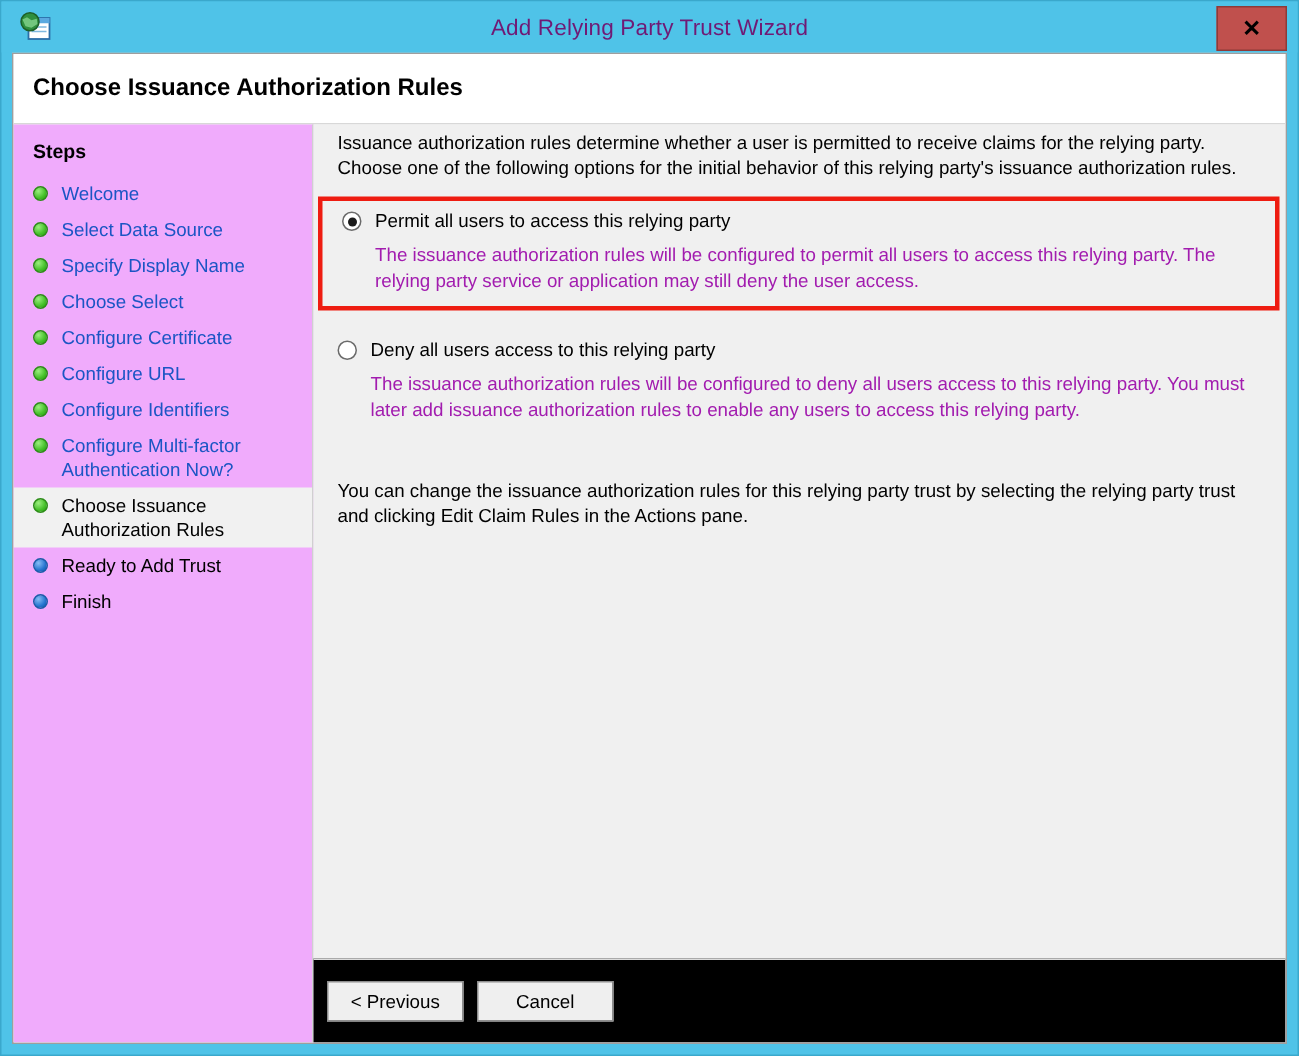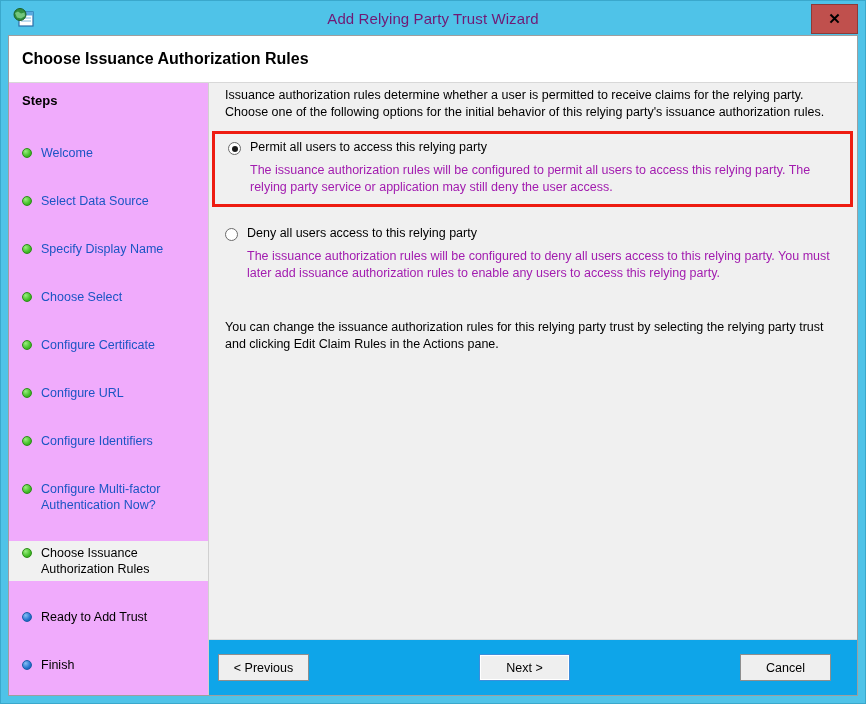--- a/index.html
+++ b/index.html
@@ -120,21 +120,20 @@
     color: #000000;
     padding: 0 0 9px 13px;
   }
   .step {
     display: flex;
     align-items: flex-start;
     padding: 4px 6px 4px 13px;
     font-size: 12.5px;
     line-height: 16px;
     box-sizing: border-box;
-    margin-top: 24px;
   }
   .step.current {
     background: #F1F1F1;
   }
   .step .bullet {
     flex: 0 0 10px;
     width: 10px;
     height: 10px;
     border-radius: 50%;
     margin-top: 3px;
@@ -188,21 +187,21 @@
     background: #F0F0F0;
     margin: 0 0 0 -13px;
     width: 641px;
     box-sizing: border-box;
   }
   .option {
     padding: 0 0 0 13px;
   }
   .option-row {
     display: flex;
-    align-items: flex-end;
+    align-items: flex-start;
   }
   .radio {
     flex: 0 0 13px;
     width: 13px;
     height: 13px;
     border-radius: 50%;
     border: 1px solid #6a6a6a;
     background: #ffffff;
     margin-top: 1px;
     margin-right: 9px;
@@ -240,24 +239,24 @@
     line-height: 17px;
     color: #000000;
     margin: 37px 0 0 0;
     max-width: 625px;
   }
 
   
   .button-bar {
     flex: 0 0 56px;
     border-top: 1px solid #DCDCDC;
-    background: #0ea5e9;
-    display: flex;
-    align-items: center;
-    justify-content: space-between;
+    background: #000000;
+    display: flex;
+    align-items: center;
+    justify-content: flex-start;
     padding-right: 26px;
     box-sizing: border-box;
   }
   .btn {
     width: 91px;
     height: 27px;
     margin-left: 9px;
     background: #EFEFEF;
     border: 1px solid #8E8E8E;
     font-size: 12.5px;
@@ -373,20 +372,19 @@
               <span class="option-label">Deny all users access to this relying party</span>
             </div>
             <div class="option-desc">The issuance authorization rules will be configured to deny all users access to this relying party. You must later add issuance authorization rules to enable any users to access this relying party.</div>
           </div>
 
           <p class="note-par">You can change the issuance authorization rules for this relying party trust by selecting the relying party trust and clicking Edit Claim Rules in the Actions pane.</p>
         </div>
 
         <div class="button-bar">
           <div class="btn">&lt; Previous</div>
-          <div class="btn default">Next &gt;</div>
           <div class="btn">Cancel</div>
         </div>
       </div>
 
     </div>
   </div>
 </div>
 
 </body></html>

